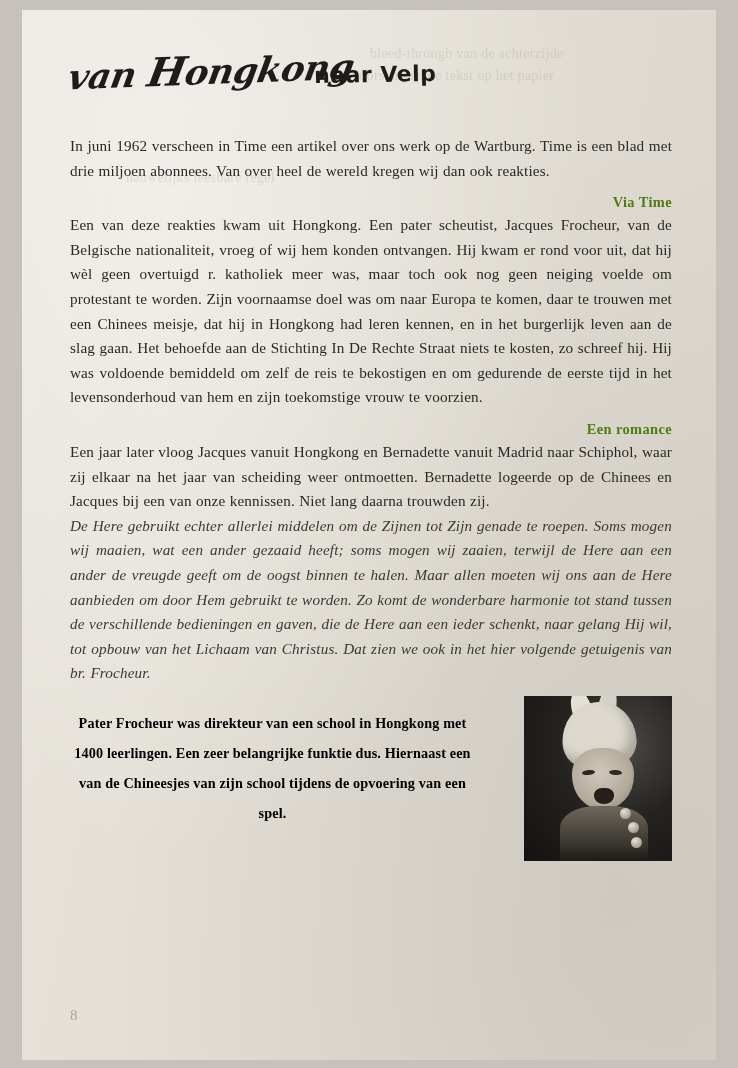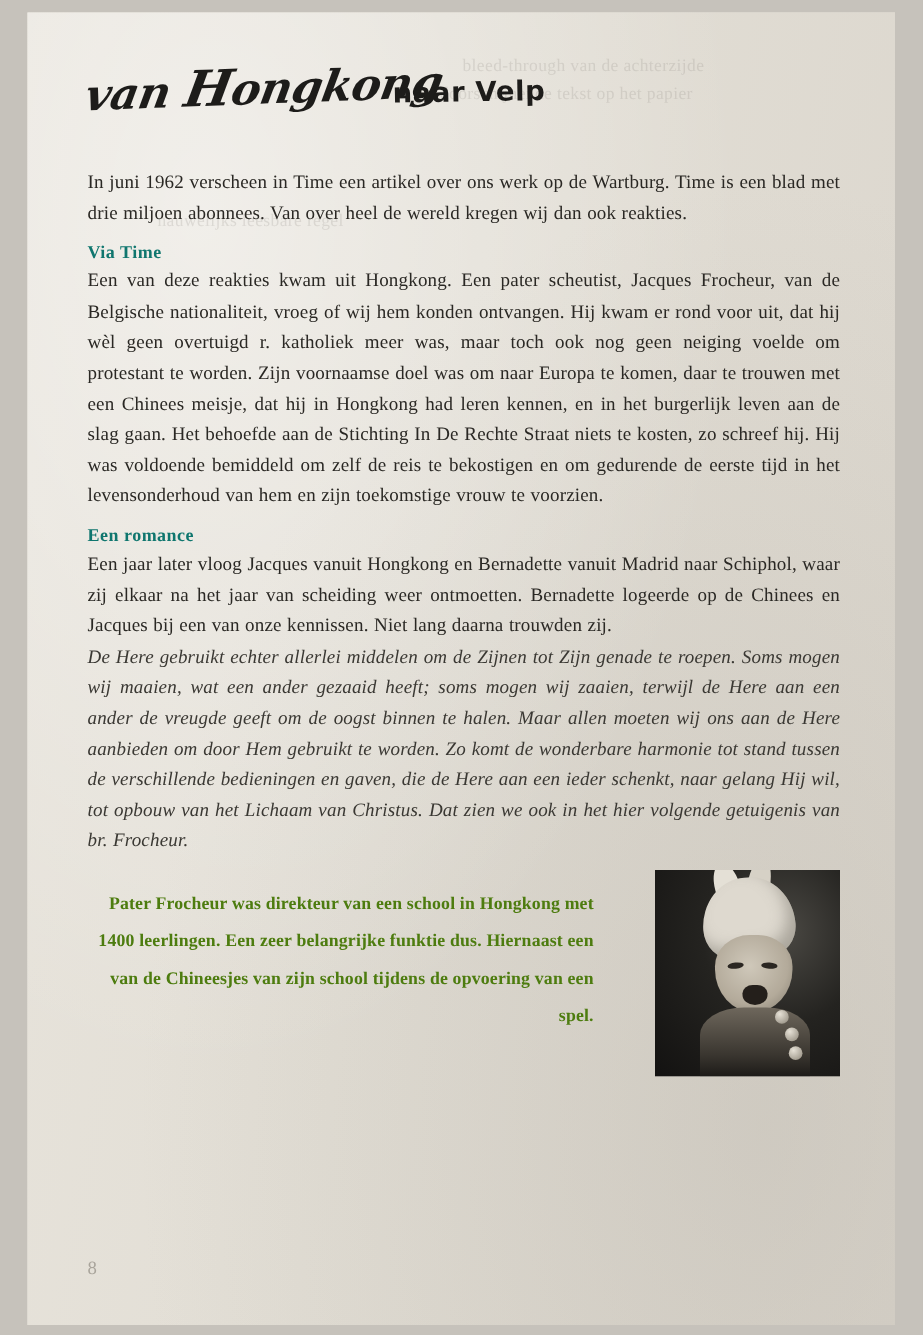--- a/index.html
+++ b/index.html
@@ -112,41 +112,42 @@
   }
   .para.italic {
     font-style: italic;
     color: #3a3833;
   }
 
   .subhead {
     font-family: "Liberation Serif", serif;
     font-weight: 700;
     font-size: 14.4px;
-    color: #0f766e;
+    color: #4d7c0f;
+    text-align: right;
     letter-spacing: 0.4px;
     margin-top: 11px;
     margin-bottom: 2px;
   }
 
   
   .bottom-block {
     position: relative;
     margin-top: 22px;
     min-height: 160px;
   }
   .caption {
     font-family: "Liberation Serif", serif;
     font-weight: 700;
     font-size: 14.2px;
     line-height: 30px;
-    color: #4d7c0f;
+    color: #000000;
     width: 405px;
     letter-spacing: 0.15px;
-    text-align: right;
+    text-align: center;
   }
   .photo {
     position: absolute;
     right: 0;
     top: -12px;
     width: 148px;
     height: 165px;
     background: #1b1a18;
     overflow: hidden;
   }

